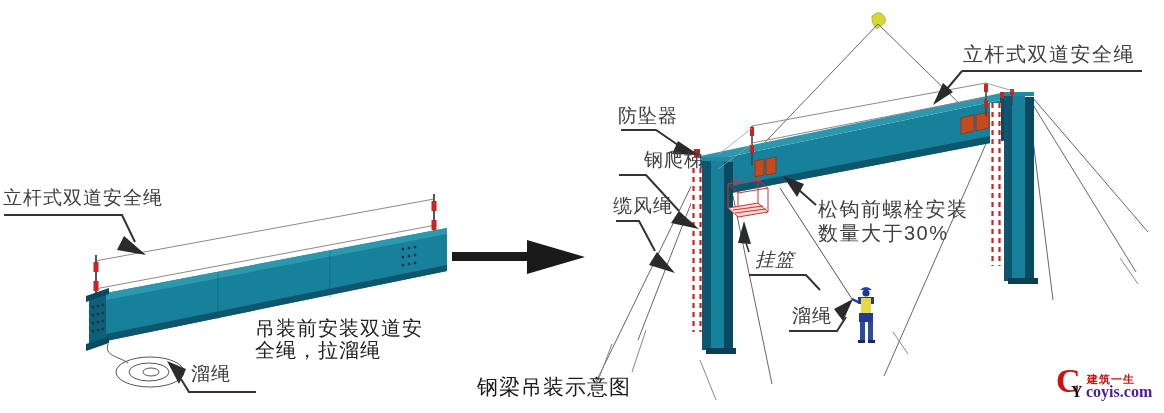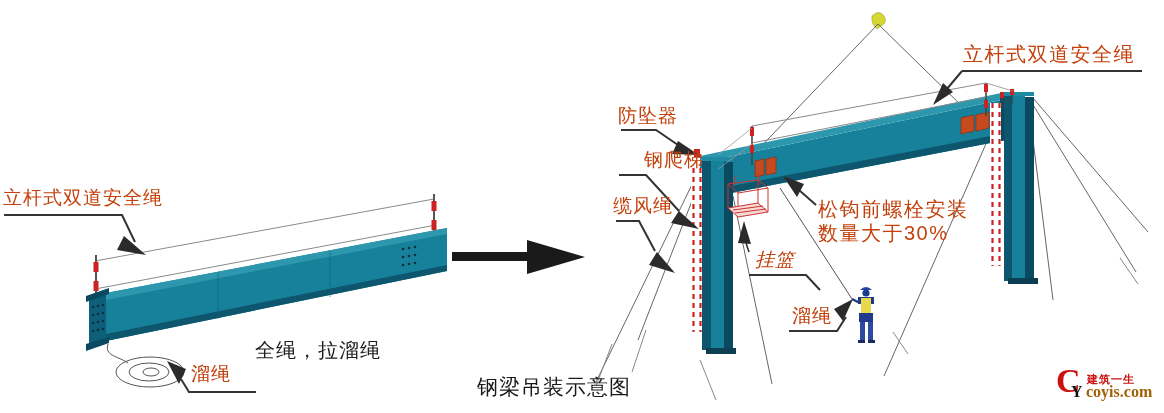--- a/index.html
+++ b/index.html
@@ -1,28 +1,28 @@
 <!DOCTYPE html>
 <html><head>
 <meta charset="utf-8">
 <style>
   html,body{margin:0;padding:0;background:#fff;}
   .stage{position:relative;width:1164px;height:413px;background:#ffffff;overflow:hidden;
          font-family:"Liberation Sans",sans-serif;}
   .stage svg{position:absolute;left:0;top:0;}
-  .lbl{position:absolute;color:#c2410c;white-space:nowrap;line-height:1.08;
+  .lbl{position:absolute;color:#404040;white-space:nowrap;line-height:1.08;
        font-family:"Liberation Sans",sans-serif;}
   .s19{font-size:19px;letter-spacing:1px;}
   .s20{font-size:20px;letter-spacing:1.5px;}
   .note{font-size:20px;letter-spacing:1px;color:#222;}
   .caption{font-family:"Liberation Serif",serif;font-size:21px;letter-spacing:1px;color:#1a1a1a;}
   .logo-c{position:absolute;left:1056px;top:362px;font:bold 34px "Liberation Serif",serif;color:#cc1111;}
   .logo-y{position:absolute;left:1071px;top:383px;font:bold 16px "Liberation Serif",serif;color:#111;}
   .logo-brand{position:absolute;left:1087px;top:372px;font:bold 11px "Liberation Sans",sans-serif;color:#cc1111;letter-spacing:1px;}
-  .logo-site{position:absolute;left:1086px;top:383px;font:bold 16px "Liberation Serif",serif;color:#a16207;}
+  .logo-site{position:absolute;left:1086px;top:383px;font:bold 16px "Liberation Serif",serif;color:#4c1d95;}
 </style>
 </head>
 <body>
 
 <div class="stage">
 
 <svg width="1164" height="413" viewBox="0 0 1164 413">
 
   <g>
     <line x1="95" y1="261" x2="434" y2="199" stroke="#8a8a8a" stroke-width="1"></line>
@@ -233,20 +233,21 @@
   </g>
   <g>
     <line x1="962" y1="71" x2="1142" y2="71" stroke="#333" stroke-width="2"></line>
     <line x1="962" y1="71" x2="941" y2="96" stroke="#333" stroke-width="2"></line>
     <polygon points="933,105 953,92 943,83" fill="#2b2b2b"></polygon>
   </g>
 </svg>
 
   <div class="lbl s19" style="left:3px;top:188px;">立杆式双道安全绳</div>
 
+  <div class="lbl note" style="left:255px;top:318px;">吊装前安装双道安</div>
   <div class="lbl note" style="left:255px;top:340px;">全绳，拉溜绳</div>
 
   <div class="lbl s19" style="left:191px;top:364px;">溜绳</div>
 
   <div class="lbl s19" style="left:618px;top:106px;">防坠器</div>
   <div class="lbl s19" style="left:644px;top:150px;">钢爬梯</div>
   <div class="lbl s19" style="left:613px;top:196px;">缆风绳</div>
   <div class="lbl s19" style="left:755px;top:250px;font-style:italic;">挂篮</div>
   <div class="lbl s19" style="left:792px;top:306px;">溜绳</div>
 

